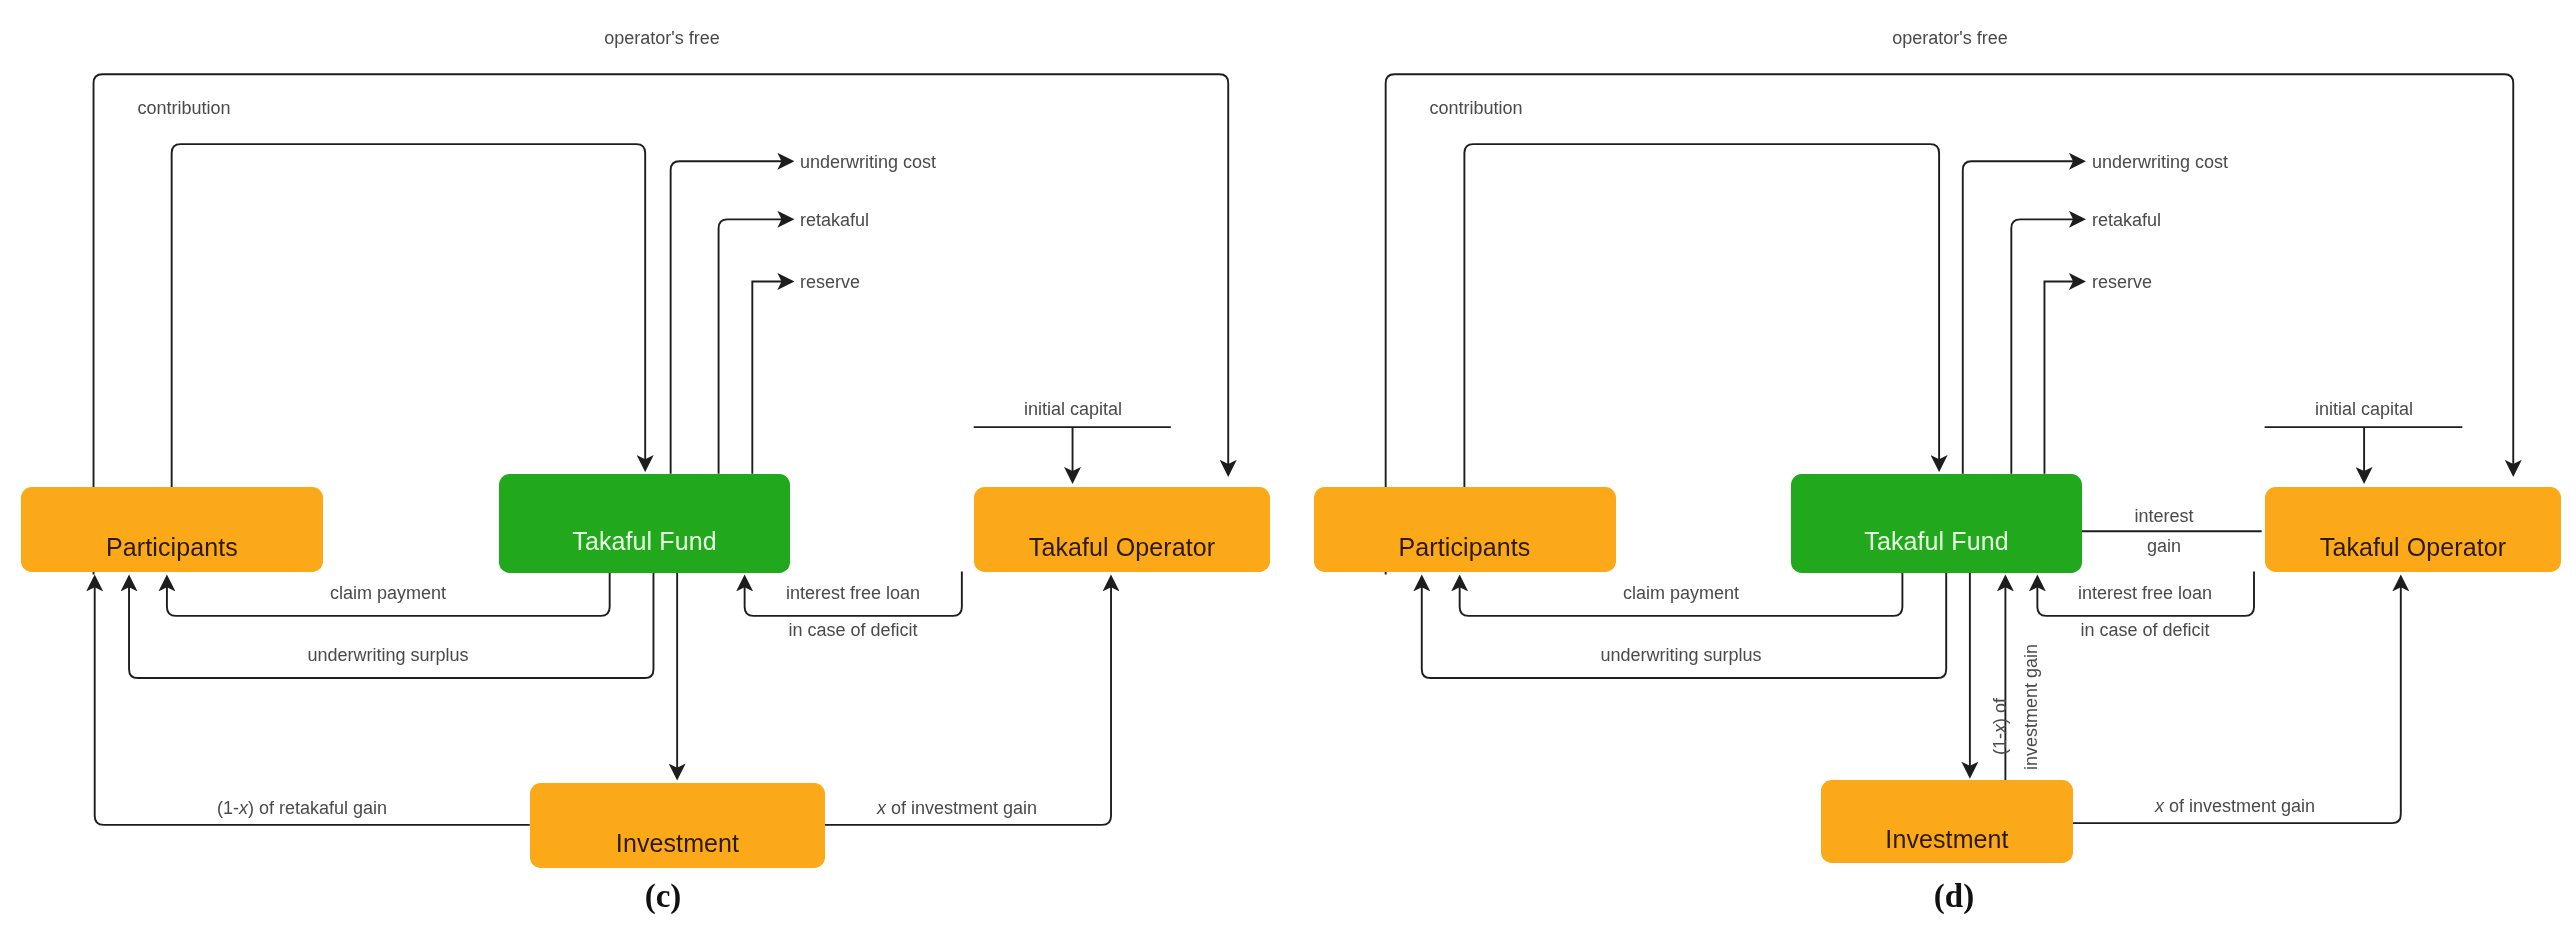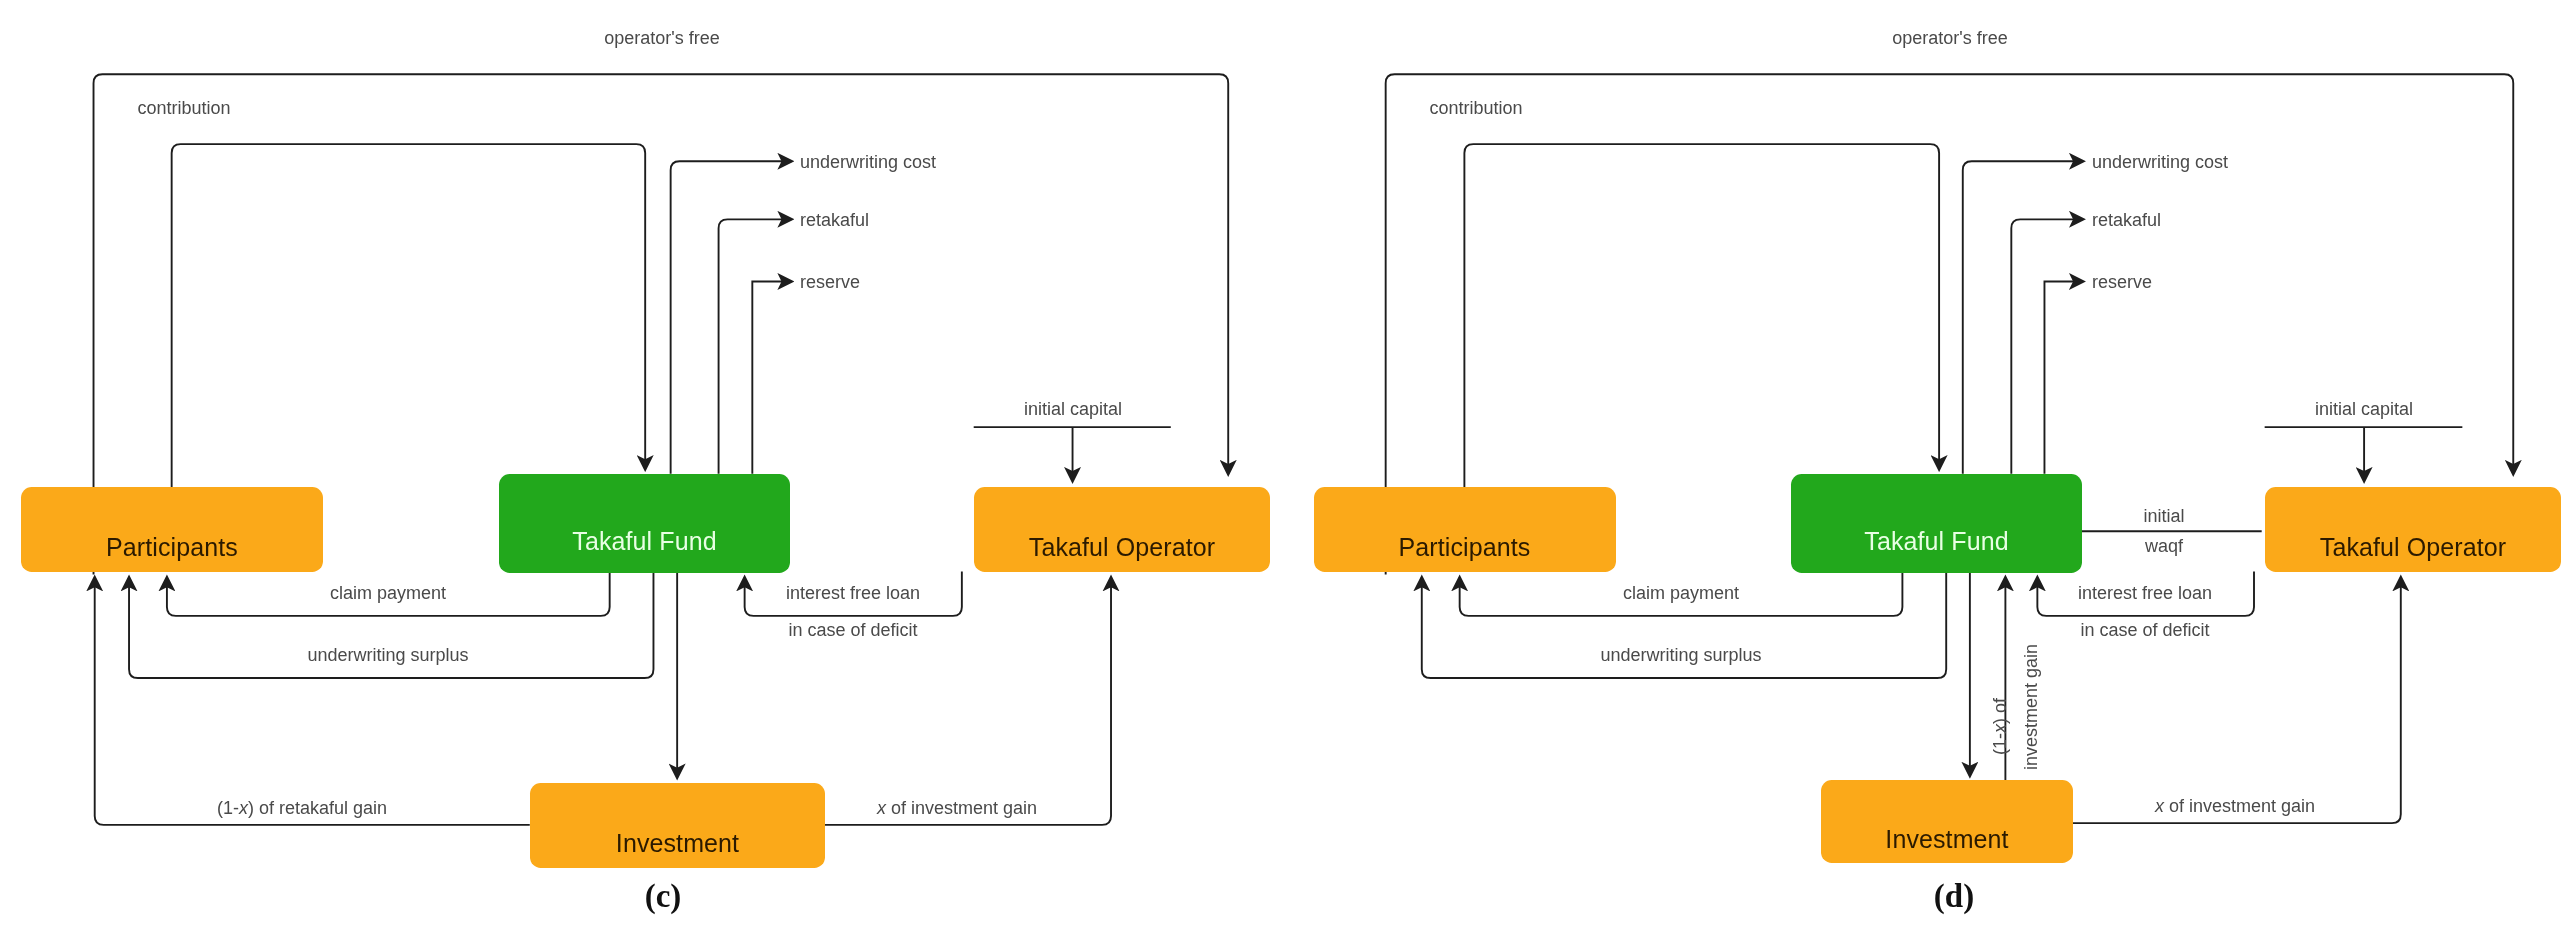--- a/index.html
+++ b/index.html
@@ -134,22 +134,22 @@
     <div class="node orange" style="left:533px;top:780px;width:252px;height:83px;">
       <span>Investment</span>
     </div>
 
     <div class="lbl ctr" style="left:662px;top:28px;">operator's free</div>
     <div class="lbl ctr" style="left:188px;top:98px;">contribution</div>
     <div class="lbl" style="left:804px;top:152px;">underwriting cost</div>
     <div class="lbl" style="left:804px;top:210px;">retakaful</div>
     <div class="lbl" style="left:804px;top:272px;">reserve</div>
     <div class="lbl ctr" style="left:1076px;top:399px;">initial capital</div>
-    <div class="lbl ctr" style="left:876px;top:506px;">initial</div>
-    <div class="lbl ctr" style="left:876px;top:536px;">waqf</div>
+    <div class="lbl ctr" style="left:876px;top:506px;">interest</div>
+    <div class="lbl ctr" style="left:876px;top:536px;">gain</div>
     <div class="lbl ctr" style="left:393px;top:583px;">claim payment</div>
     <div class="lbl ctr" style="left:393px;top:645px;">underwriting surplus</div>
     <div class="lbl ctr" style="left:857px;top:583px;">interest free loan</div>
     <div class="lbl ctr" style="left:857px;top:620px;">in case of deficit</div>
 
     <div class="lbl rot" style="left:702px;top:755px;"><span>(1-</span><i>x</i><span>) of</span></div>
     <div class="lbl rot" style="left:733px;top:770px;">investment gain</div>
 
     <div class="lbl ctr" style="left:947px;top:796px;"><i>x</i><span> of investment gain</span></div>
 

